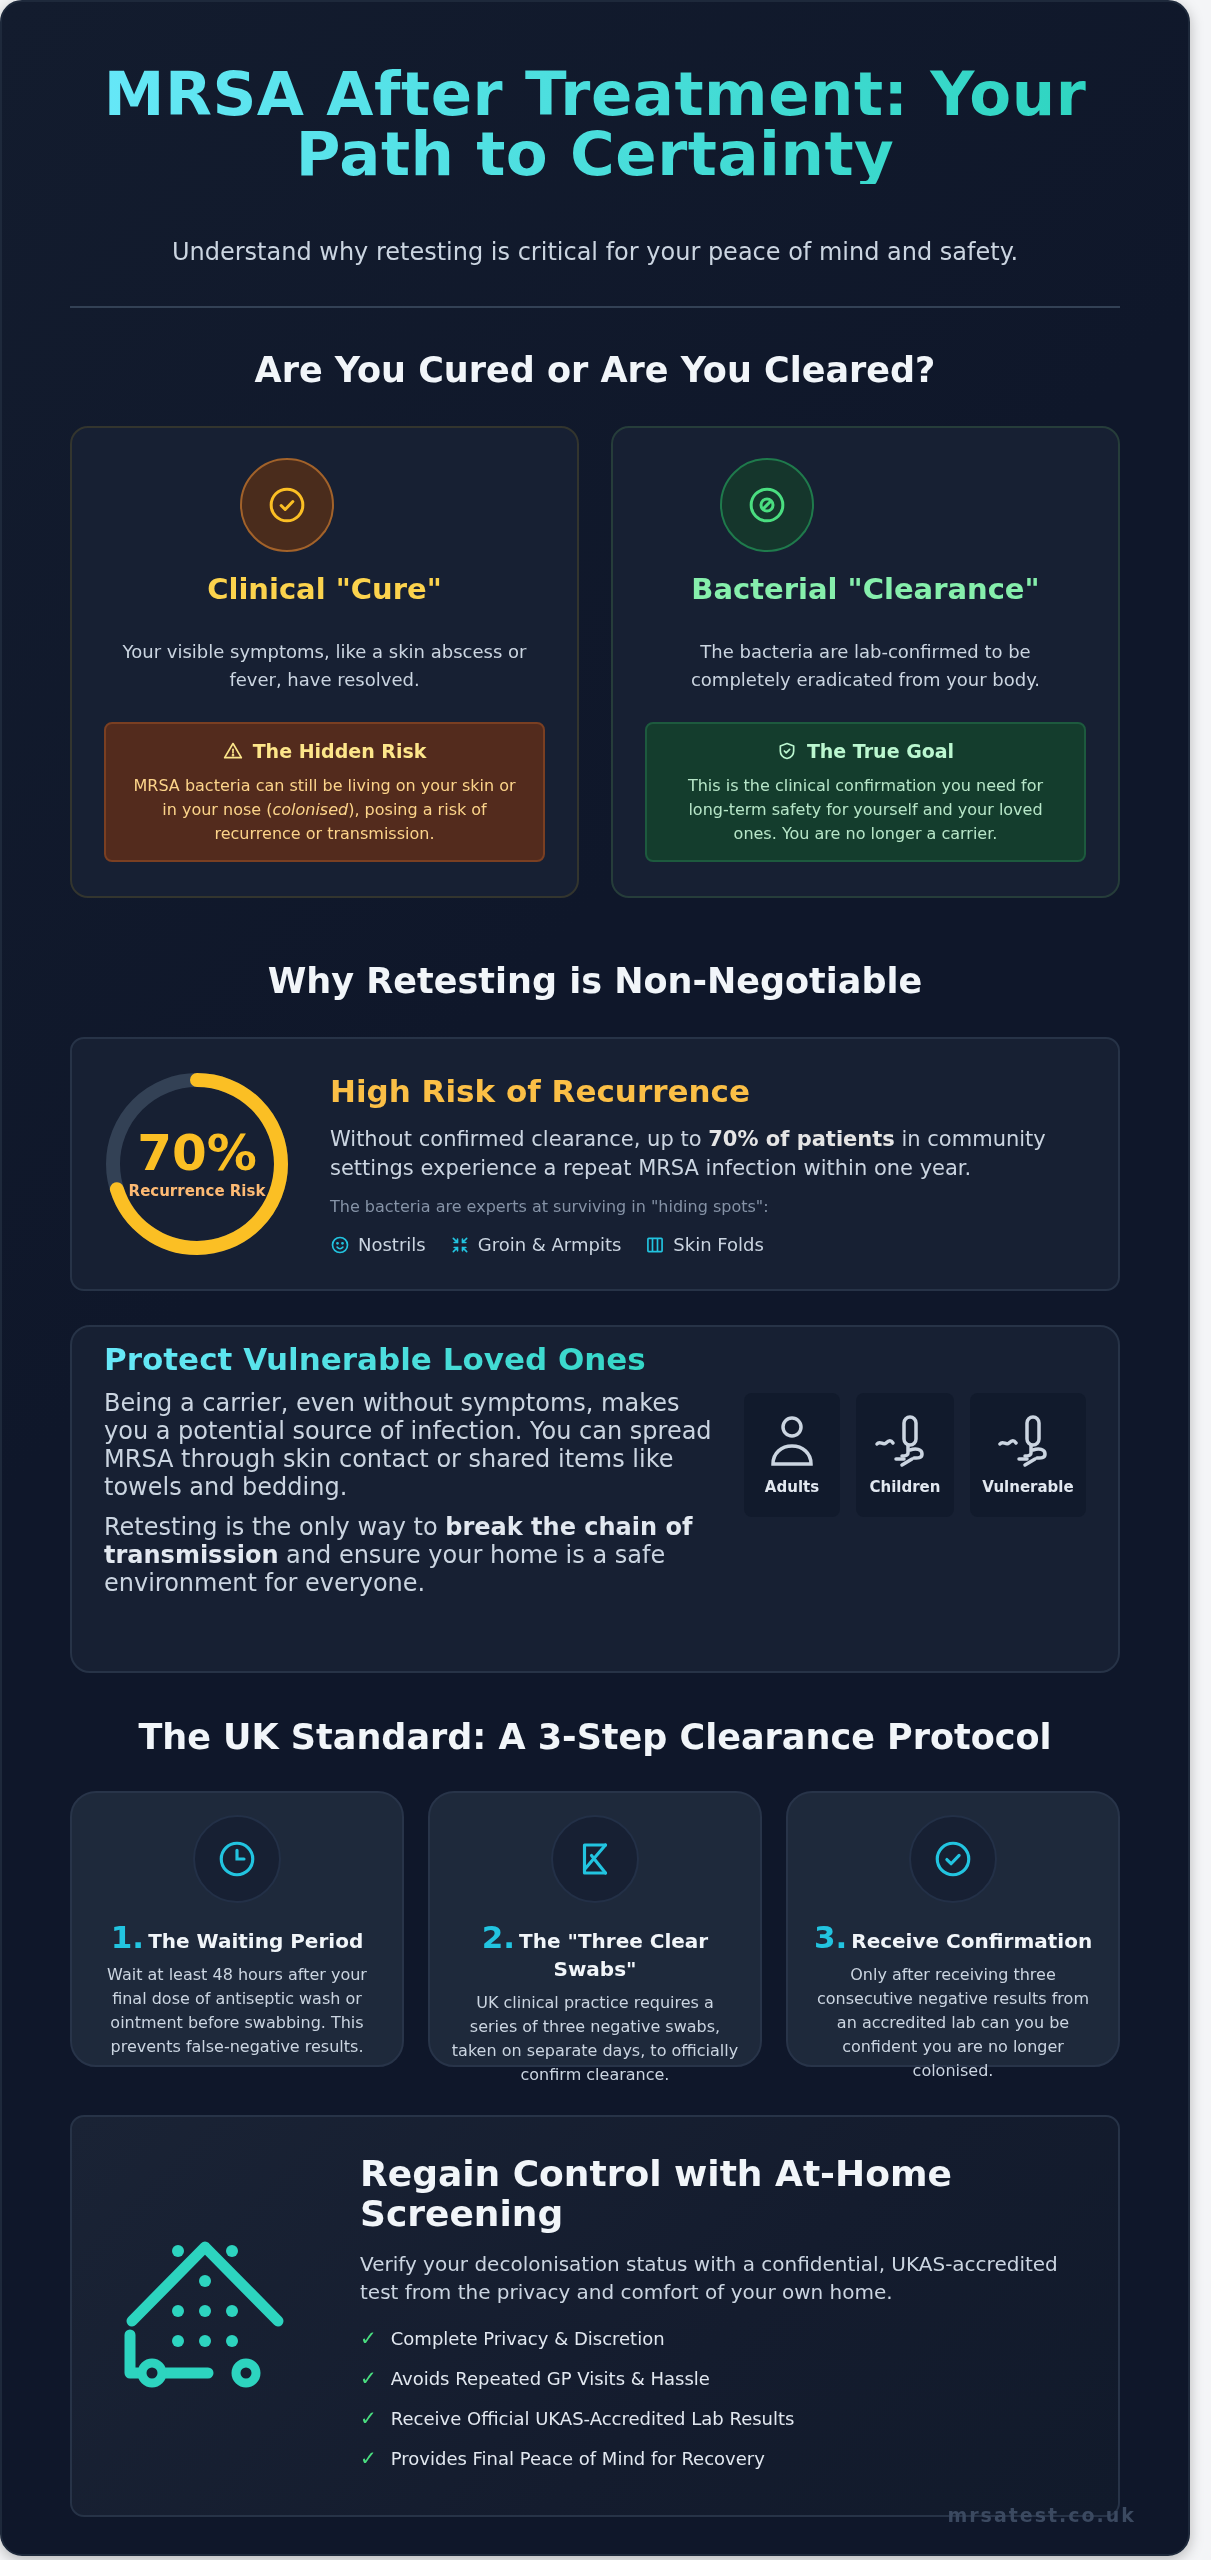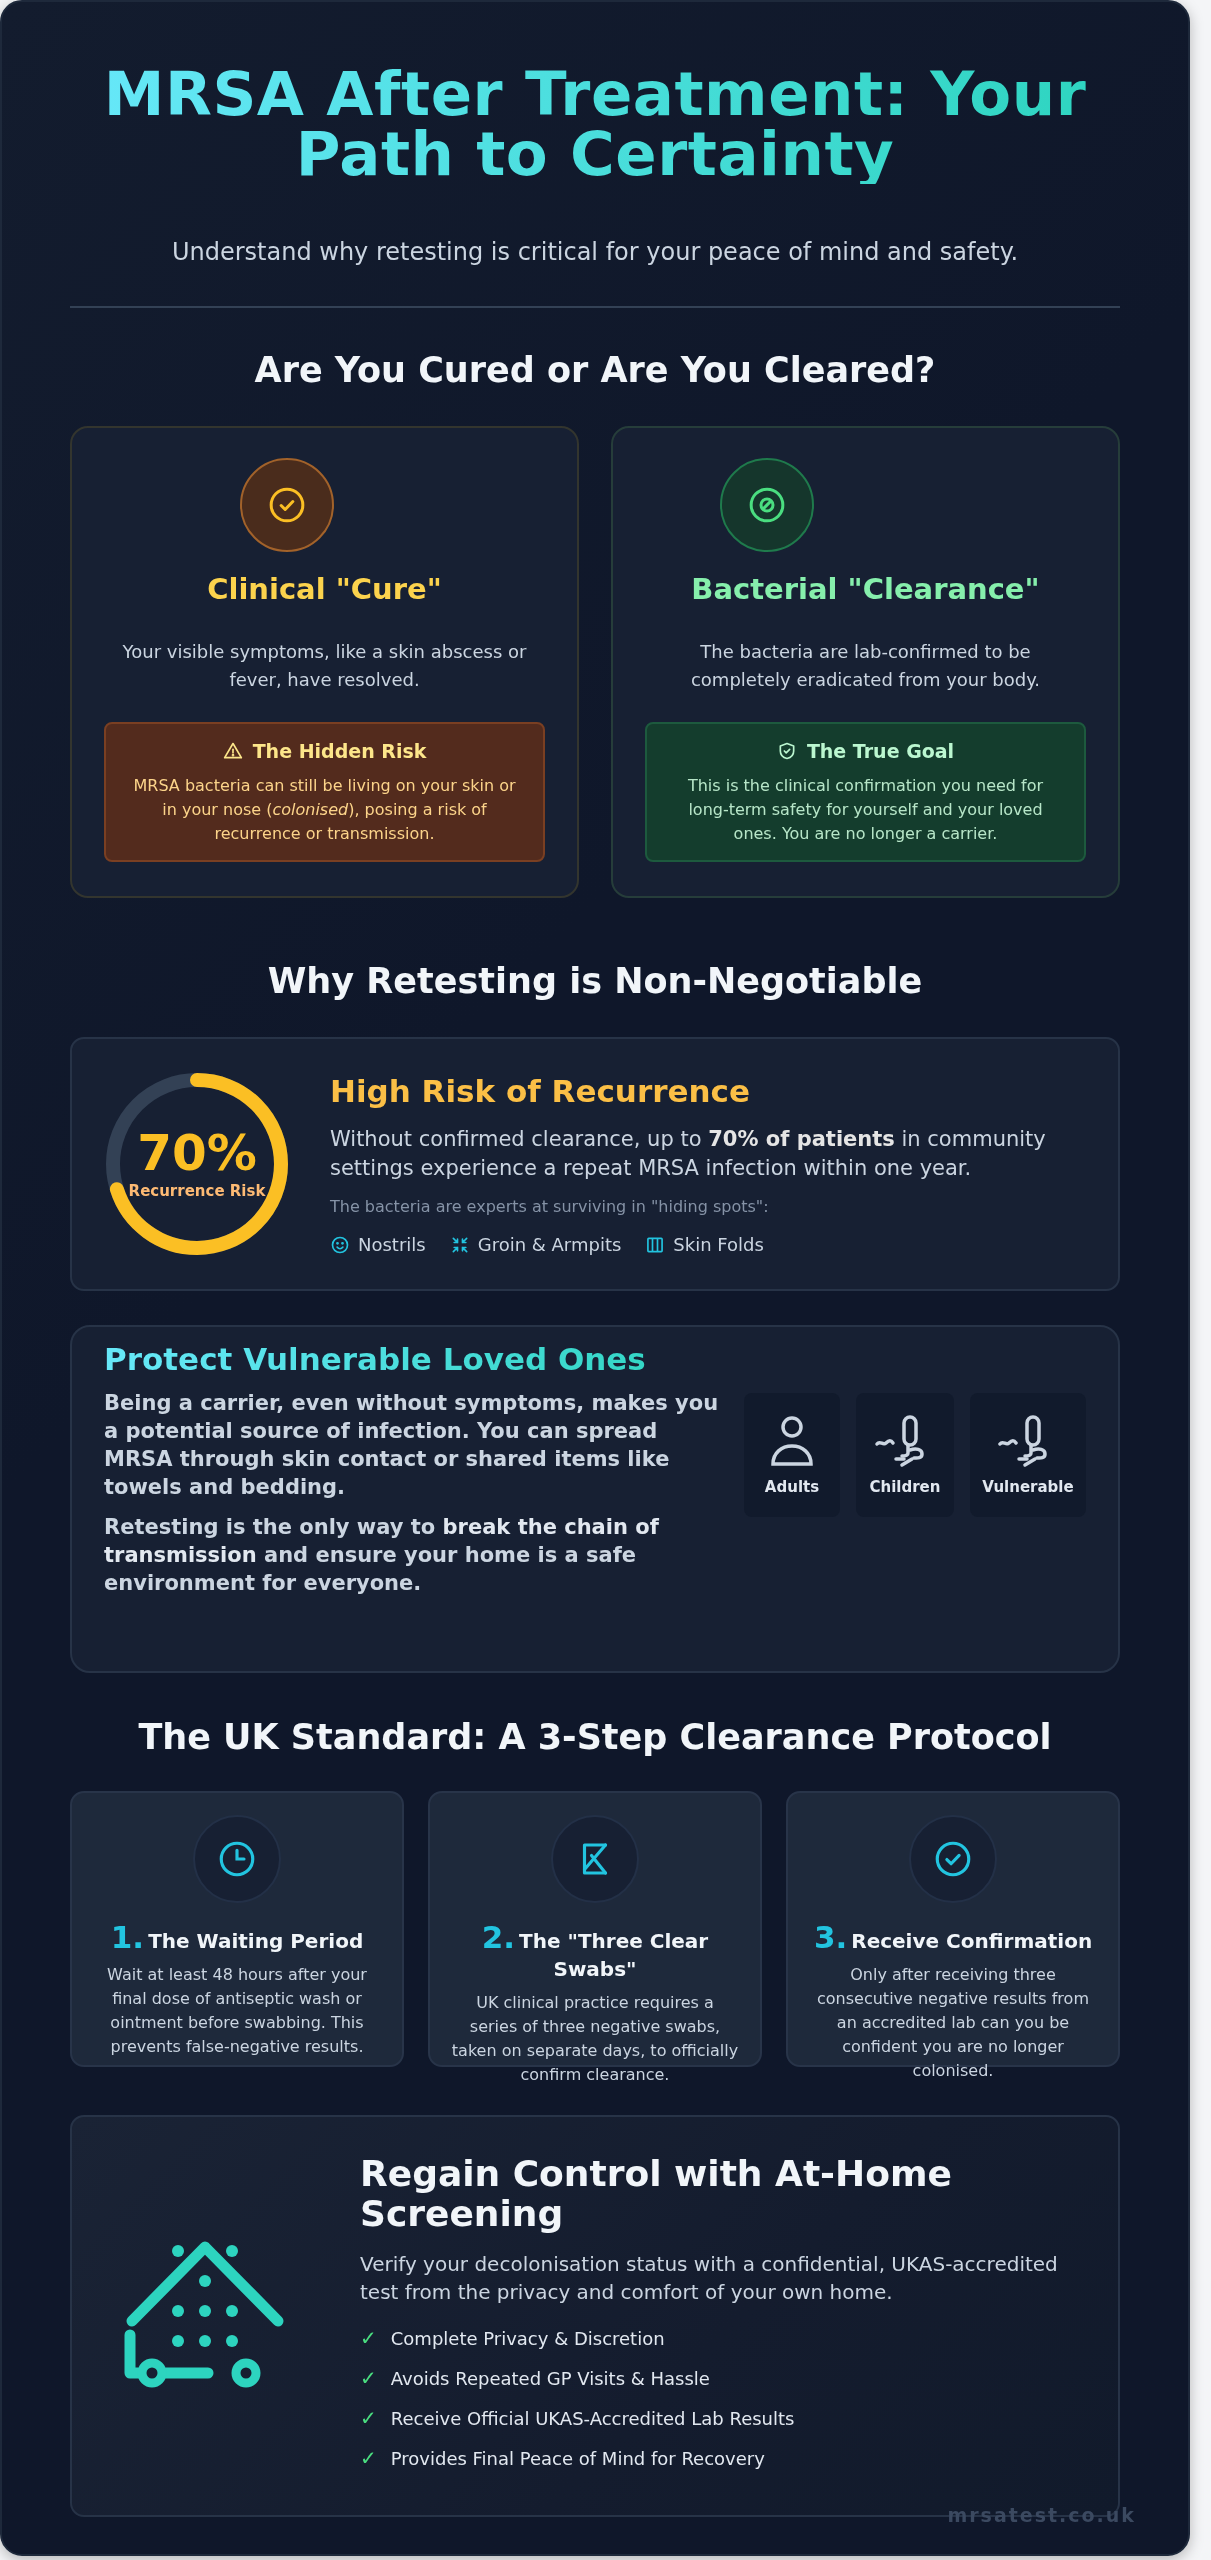--- a/index.html
+++ b/index.html
@@ -65,29 +65,29 @@
   .recur-text b { color: #e5e5e5; }
   .recur-note { margin-top: 14px; font-size: 16px; color: #8592a6; }
   .spots { margin-top: 18px; display: flex; gap: 24px; font-size: 18px; color: #cbd5e1; }
   .spot { display: flex; align-items: center; gap: 8px; }
 
   
   .protect { margin-top: 34px; height: 348px; padding: 14px 32px; display: flex; border-radius: 20px; }
   .protect-left { width: 620px; }
   .protect-title { font-size: 31px; font-weight: bold; color: #4ddce0;
     background: linear-gradient(90deg, #67e8f9, #2dd4bf); -webkit-background-clip: text; background-clip: text; color: transparent; }
-  .protect-p { margin-top: 12px; font-size: 21px; line-height: 28px; color: #cbd5e1; font-weight: bold; }
+  .protect-p { margin-top: 12px; font-size: 24px; line-height: 28px; color: #cbd5e1; }
   .protect-p b { color: #e2e8f0; }
   .people { margin-left: auto; margin-top: 52px; display: flex; gap: 16px; }
   .person { height: 124px; background: #111a2c; border-radius: 8px; display: flex; flex-direction: column; align-items: center; justify-content: center; padding: 0 14px; }
   .person .lbl { margin-top: 8px; font-size: 15px; font-weight: bold; color: #e2e8f0; }
 
   
   .steps { margin-top: 34px; display: flex; gap: 24px; }
-  .step { flex: 1; height: 276px; background: #1e293b; border: 2px solid #283449; border-radius: 14px; text-align: center; padding: 22px 20px; }
+  .step { flex: 1; height: 276px; background: #1e293b; border: 2px solid #283449; border-radius: 26px; text-align: center; padding: 22px 20px; }
   .step-icon { width: 88px; height: 88px; border-radius: 50%; background: #172033; border: 2px solid #233047; margin: 0 auto; display: flex; align-items: center; justify-content: center; }
   .step-title { margin-top: 20px; font-size: 20px; font-weight: bold; color: #f1f5f9; line-height: 28px; }
   .step-num { font-size: 31px; color: #22c4e0; margin-right: 4px; }
   .step-text { margin-top: 8px; font-size: 16px; line-height: 24px; color: #cbd5e1; }
 
   
   .cta { margin-top: 48px; height: 402px; background: linear-gradient(135deg, #1a2335, #141c2e 60%, #111a2b); border: 2px solid #273347; border-radius: 14px; display: flex; align-items: center; padding: 0 40px 0 48px; }
   .cta-icon { width: 170px; flex: none; }
   .cta-body { margin-left: 70px; }
   .cta-title { font-size: 36px; font-weight: bold; color: #f1f5f9; line-height: 40px; }

